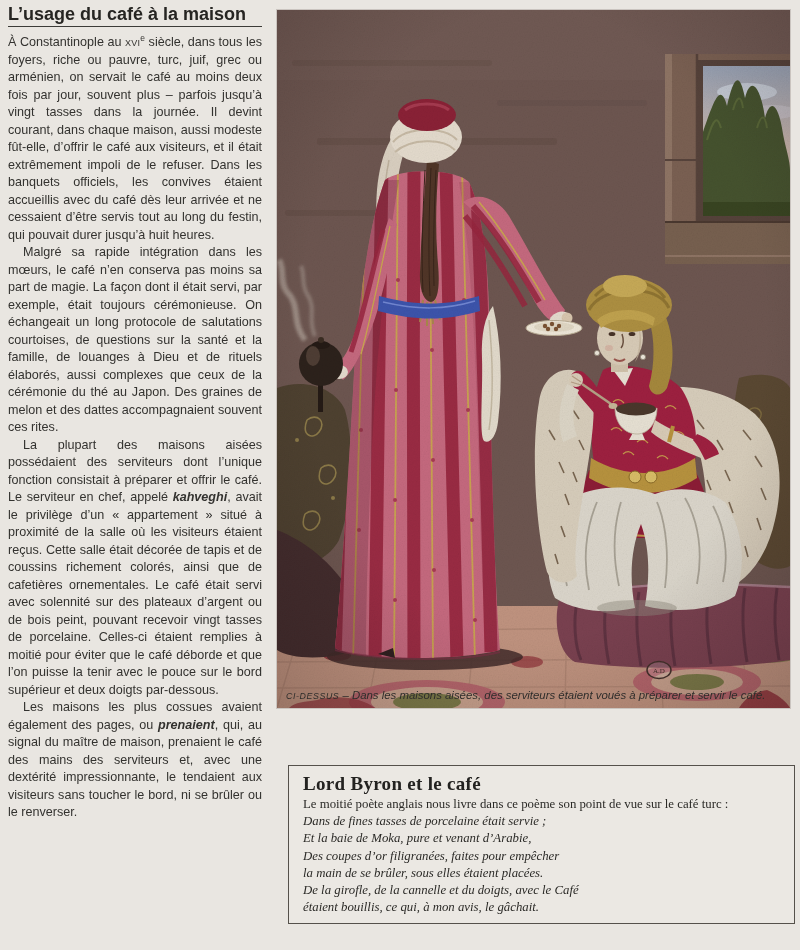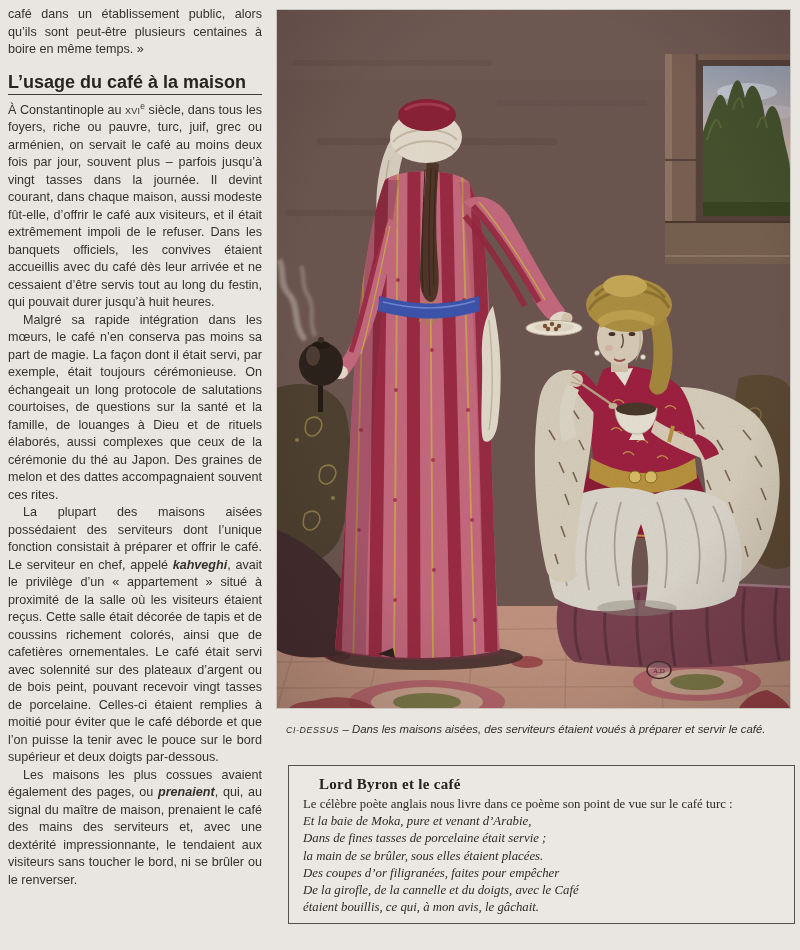--- a/index.html
+++ b/index.html
@@ -33,48 +33,47 @@
   .left-col sup{font-size:8.5px;line-height:0;}
   
   .figure{
     position:absolute;left:277px;top:10px;width:513px;height:698px;
     box-shadow:0 0 0 1px rgba(60,45,40,.18);
     background:#6d5650;
   }
   .figure svg{display:block;}
   
   .caption{
-    position:absolute;left:286px;top:722px;width:506px;margin:0;
+    position:absolute;left:286px;top:688px;width:506px;margin:0;
     font-style:italic;font-size:11.4px;line-height:15px;color:#2e2d2b;
   }
   .caption .cap-label{
     font-size:8.8px;letter-spacing:.6px;font-style:italic;
   }
   
   .byron-box{
     position:absolute;left:288px;top:765px;width:477px;height:140px;
     border:1.2px solid var(--box-border);
     background:#ebe8e3;
     padding:9px 14px 8px 14px;
     font-family:"Liberation Serif",serif;color:#2b2a27;
   }
   .byron-box h3{
-    margin:0 0 3px 16px;font-size:15px;line-height:18px;font-weight:bold;
+    margin:0 0 3px 0;font-size:19px;line-height:18px;font-weight:bold;
     letter-spacing:.3px;color:#232220;
   }
   .byron-box p{margin:0;font-size:12.8px;line-height:17.2px;}
   .byron-box .poem-line{font-style:italic;}
 </style>
 </head>
 <body>
 
 <div class="page">
 
   <div class="left-col">
-    <p class="cont">café dans un établissement public, alors qu’ils sont peut-être plusieurs centaines à boire en même temps. »</p>
     <h2>L’usage du café à la maison</h2>
     <p><span>À Constantinople au </span><span class="sc">xvi</span><sup>e</sup><span> siècle, dans tous les foyers, riche ou pauvre, turc, juif, grec ou arménien, on servait le café au moins deux fois par jour, souvent plus – parfois jusqu’à vingt tasses dans la journée. Il devint courant, dans chaque maison, aussi modeste fût-elle, d’offrir le café aux visiteurs, et il était extrêmement impoli de le refuser. Dans les banquets officiels, les convives étaient accueillis avec du café dès leur arrivée et ne cessaient d’être servis tout au long du festin, qui pouvait durer jusqu’à huit heures.</span></p>
     <p class="indent">Malgré sa rapide intégration dans les mœurs, le café n’en conserva pas moins sa part de magie. La façon dont il était servi, par exemple, était toujours cérémonieuse. On échangeait un long protocole de salutations courtoises, de questions sur la santé et la famille, de louanges à Dieu et de rituels élaborés, aussi complexes que ceux de la cérémonie du thé au Japon. Des graines de melon et des dattes accompagnaient souvent ces rites.</p>
     <p class="indent"><span>La plupart des maisons aisées possédaient des serviteurs dont l’unique fonction consistait à préparer et offrir le café. Le serviteur en chef, appelé </span><i>kahveghi</i><span>, avait le privilège d’un « appartement » situé à proximité de la salle où les visiteurs étaient reçus. Cette salle était décorée de tapis et de coussins richement colorés, ainsi que de cafetières ornementales. Le café était servi avec solennité sur des plateaux d’argent ou de bois peint, pouvant recevoir vingt tasses de porcelaine. Celles-ci étaient remplies à moitié pour éviter que le café déborde et que l’on puisse la tenir avec le pouce sur le bord supérieur et deux doigts par-dessous.</span></p>
     <p class="indent"><span>Les maisons les plus cossues avaient également des pages, ou </span><i>prenaient</i><span>, qui, au signal du maître de maison, prenaient le café des mains des serviteurs et, avec une dextérité impressionnante, le tendaient aux visiteurs sans toucher le bord, ni se brûler ou le renverser.</span></p>
   </div>
 
   <div class="figure">
     <svg width="513" height="698" viewBox="0 0 513 698">
       <defs>
@@ -367,22 +366,22 @@
 
       <rect width="513" height="698" fill="url(#vig)"></rect>
       <rect width="513" height="698" filter="url(#grain)" opacity=".16" style="mix-blend-mode:multiply"></rect>
     </svg>
   </div>
 
   <p class="caption"><span class="cap-label">CI-DESSUS</span><span> – Dans les maisons aisées, des serviteurs étaient voués à préparer et servir le café.</span></p>
 
   <div class="byron-box">
     <h3>Lord Byron et le café</h3>
-    <p>Le célèbre poète anglais nous livre dans ce poème son point de vue sur le café turc :</p>
+    <p>Le moitié poète anglais nous livre dans ce poème son point de vue sur le café turc :</p>
+    <p class="poem-line">Dans de fines tasses de porcelaine était servie ;</p>
     <p class="poem-line">Et la baie de Moka, pure et venant d’Arabie,</p>
-    <p class="poem-line">Dans de fines tasses de porcelaine était servie ;</p>
+    <p class="poem-line">Des coupes d’or filigranées, faites pour empêcher</p>
     <p class="poem-line">la main de se brûler, sous elles étaient placées.</p>
-    <p class="poem-line">Des coupes d’or filigranées, faites pour empêcher</p>
     <p class="poem-line">De la girofle, de la cannelle et du doigts, avec le Café</p>
     <p class="poem-line">étaient bouillis, ce qui, à mon avis, le gâchait.</p>
   </div>
 
 </div>
 
 </body></html>

